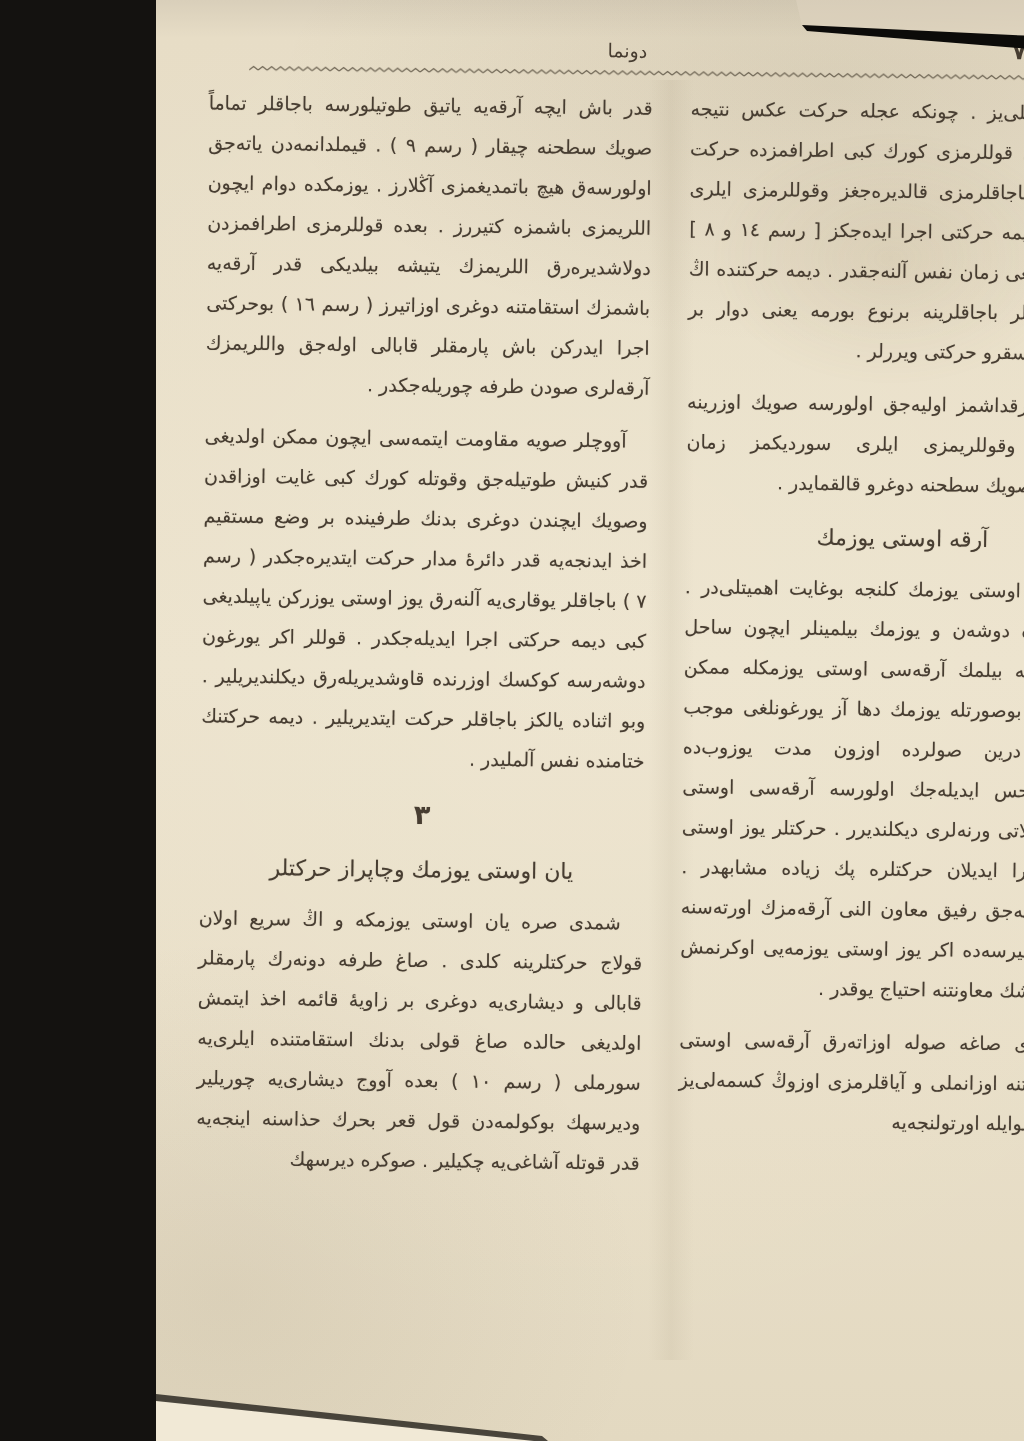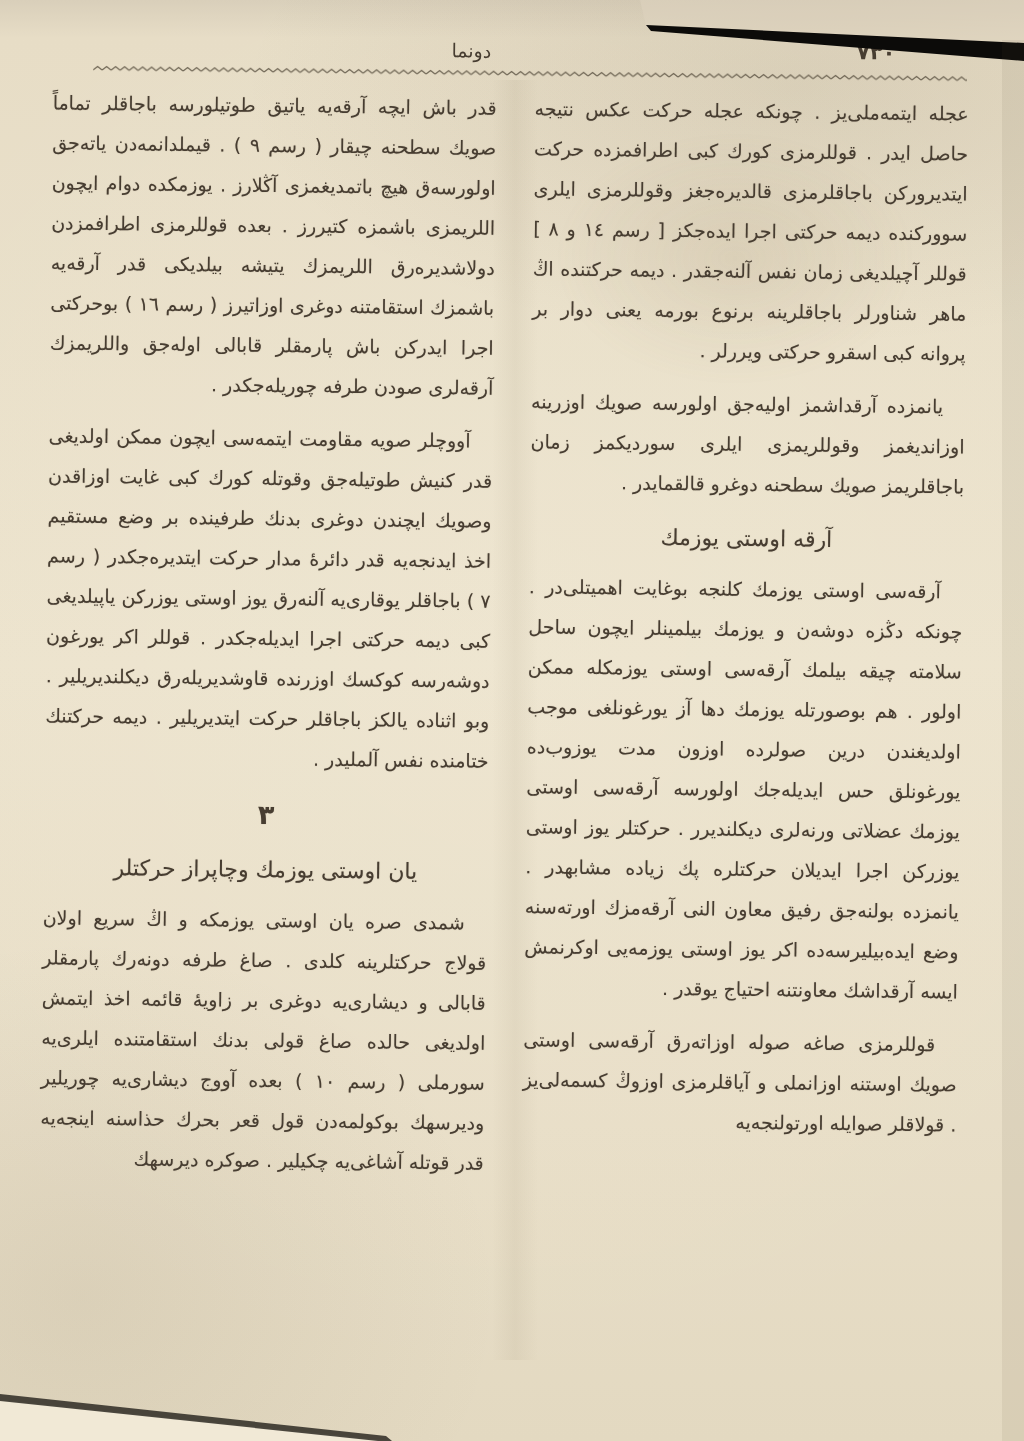--- a/index.html
+++ b/index.html
@@ -1,17 +1,17 @@
 <!DOCTYPE html>
 <html lang="ota" dir="rtl"><head>
 <meta charset="utf-8">
 <style>
   html,body{margin:0;padding:0;background:#141210;}
   .scan{
-    position:relative;width:1024px;height:1441px;overflow:hidden;
+    position:relative;width:868px;height:1441px;overflow:hidden;
     background:
       radial-gradient(900px 420px at 78% 6%, rgba(90,75,50,.10), transparent 62%),
       radial-gradient(700px 600px at 8% 90%, rgba(90,75,50,.08), transparent 60%),
       radial-gradient(1100px 1100px at 50% 45%, rgba(255,252,240,.10), transparent 70%),
       linear-gradient(180deg,#d9cfba 0px,#e7ddc6 38px,#ece3cd 46%,#e8dec7 78%,#e3d9c1 100%);
     font-family:"DejaVu Sans",sans-serif;color:#473d31;
   }
   .showthrough{position:absolute;left:520px;top:110px;width:430px;height:330px;
     background:radial-gradient(60% 55% at 50% 45%, rgba(133,112,74,.10), transparent 70%);
     filter:blur(2px);pointer-events:none;}

